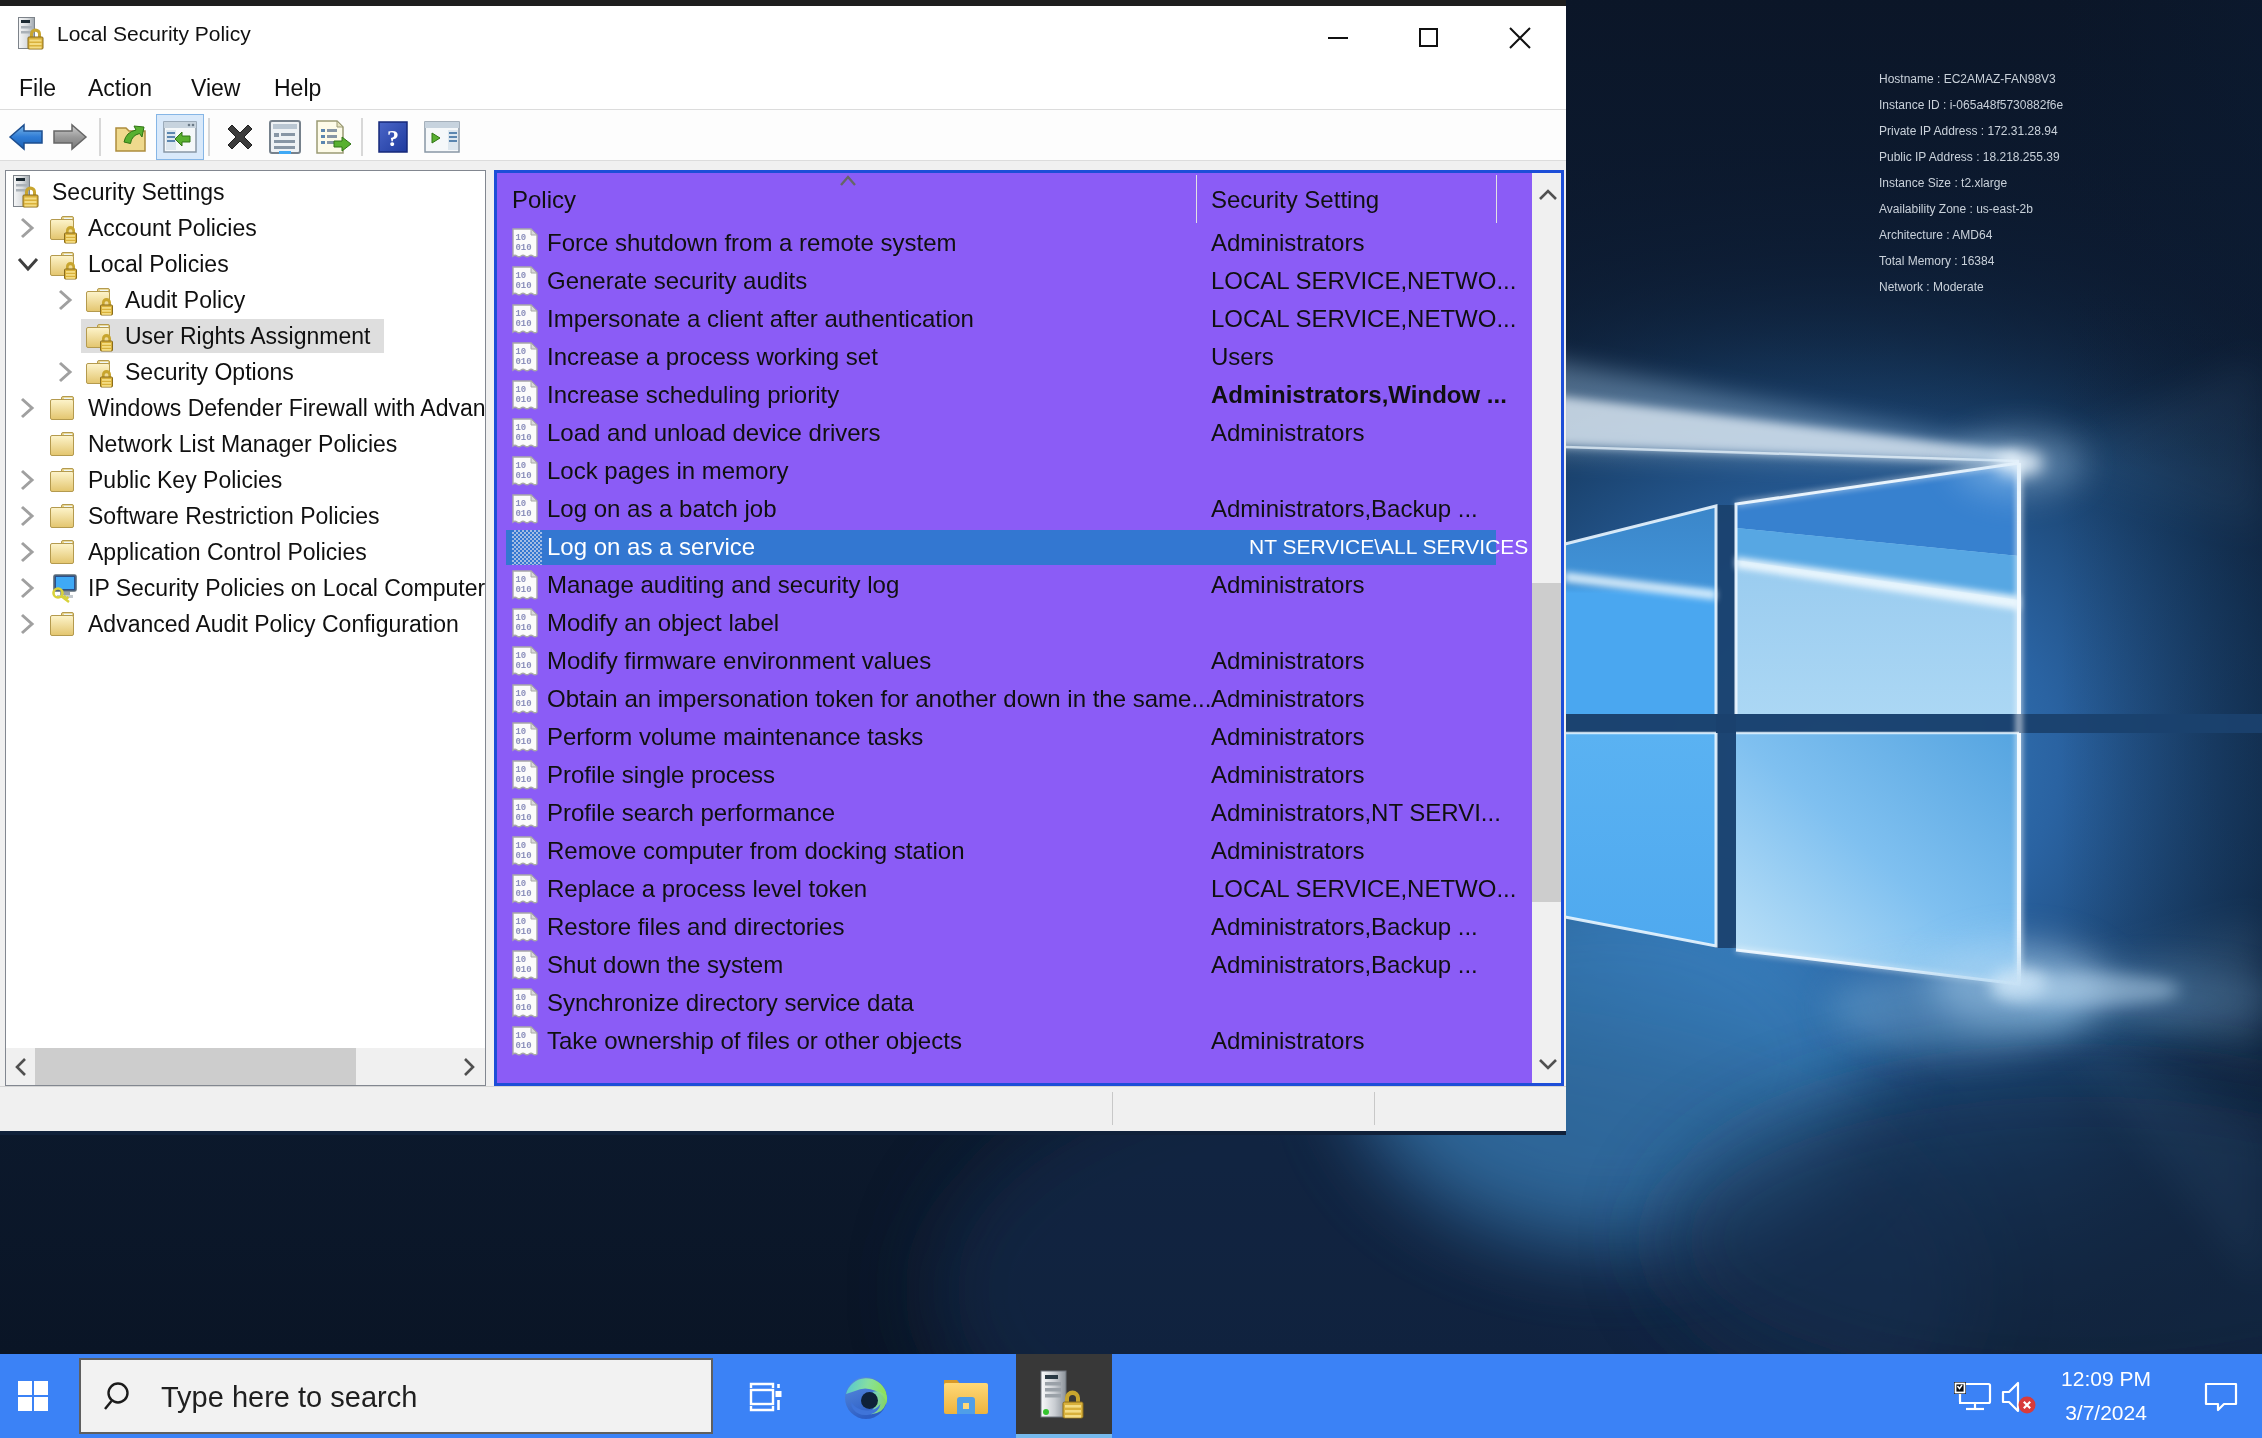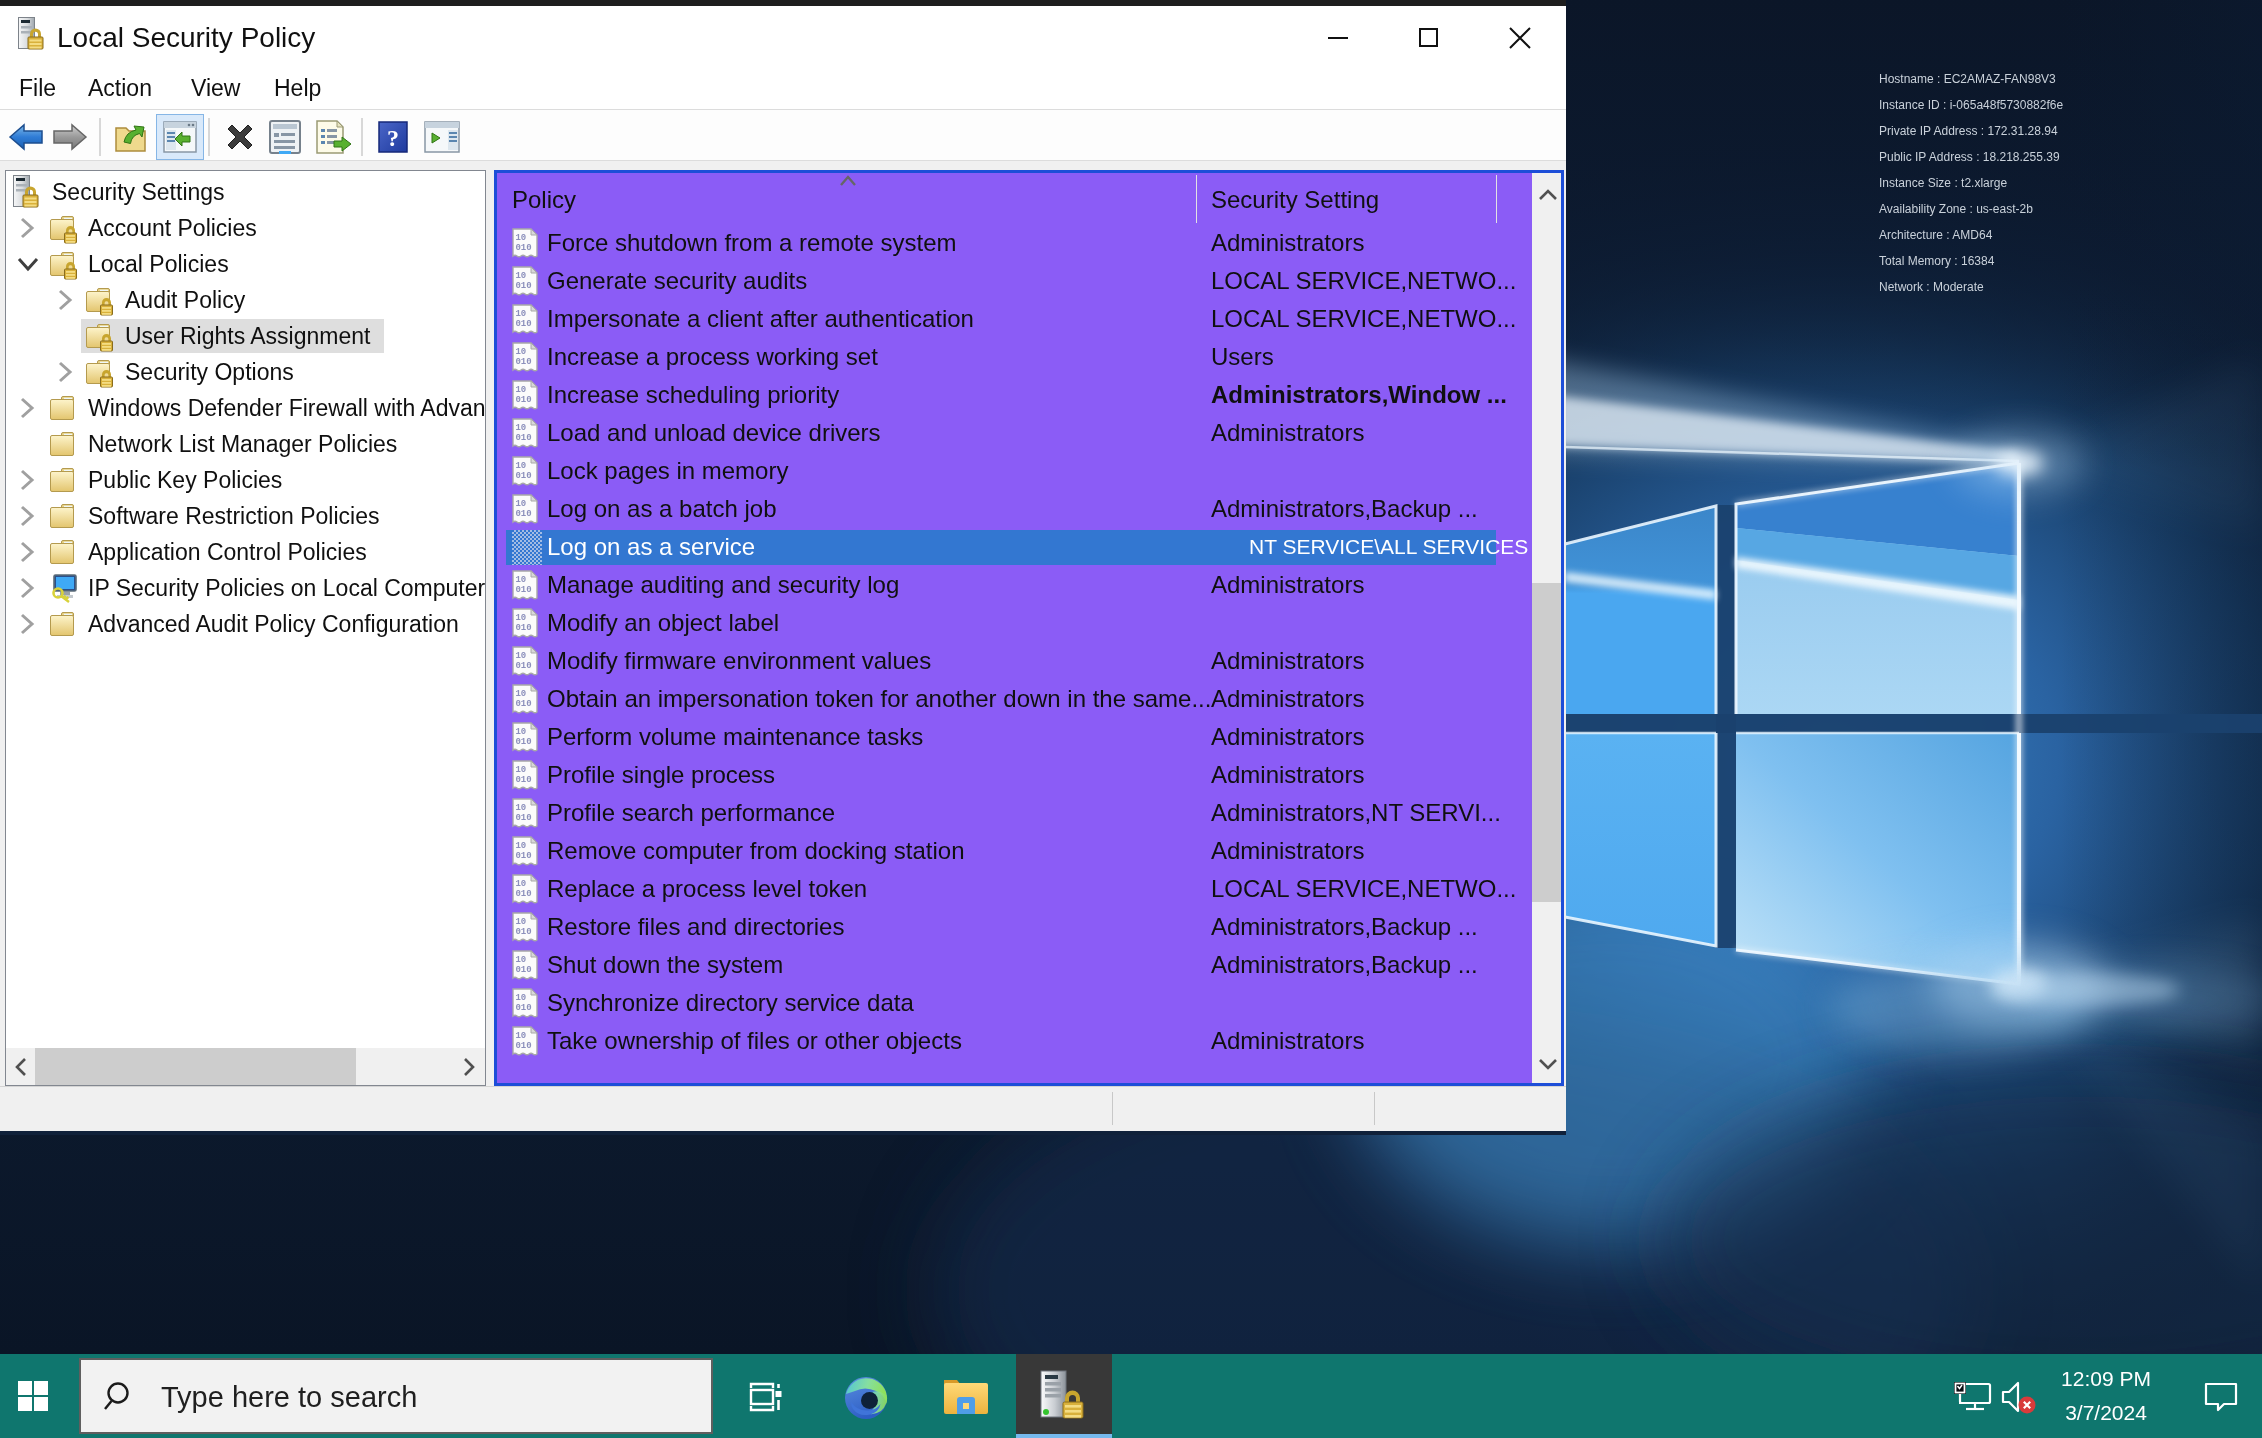--- a/index.html
+++ b/index.html
@@ -151,21 +151,21 @@
 <rect x="0.5" y="0.5" width="16" height="31" fill="url(#g13)" stroke="#7d838a" stroke-width="1"></rect>
 <rect x="3" y="3" width="9" height="3" fill="#1d2a33"></rect>
 <rect x="3" y="9" width="11" height="2.5" fill="#aab1b8"></rect>
 <rect x="3" y="14" width="11" height="2.5" fill="#aab1b8"></rect>
 <path d="M12 17 a5.5 5.5 0 0 1 11 0 v4 h-3 v-3.7 a2.5 2.5 0 0 0 -5 0 v3.7 h-3 z" fill="#c8a52e"></path>
 <rect x="10" y="20" width="15" height="12" rx="1" fill="#d9b13b" stroke="#8a6d1d" stroke-width="1"></rect>
 <rect x="11.5" y="22.5" width="12" height="2" fill="#f4dc82"></rect>
 <rect x="11.5" y="26" width="12" height="2" fill="#f4dc82"></rect>
 <rect x="11.5" y="29.5" width="12" height="2" fill="#f4dc82"></rect>
 </svg>
-  <div class="abs" style="left:57px;top:22px;font-size:28px;color:#101010;">Local Security Policy</div>
+  <div class="abs" style="left:57px;top:22px;font-size:21px;color:#101010;">Local Security Policy</div>
   <svg class="abs" style="left:1325px;top:25px" width="26" height="26" viewBox="0 0 26 26">
       <line x1="3" y1="13" x2="23" y2="13" stroke="#111" stroke-width="2"></line>
     </svg>
   <svg class="abs" style="left:1416px;top:25px" width="26" height="26" viewBox="0 0 26 26">
       <rect x="4" y="4" width="17" height="17" fill="none" stroke="#111" stroke-width="2"></rect>
     </svg>
   <svg class="abs" style="left:1507px;top:25px" width="26" height="26" viewBox="0 0 26 26">
       <path d="M3 3 L23 23 M23 3 L3 23" stroke="#111" stroke-width="2"></path>
     </svg>
   <div class="abs" style="left:0;top:58px;width:1566px;height:51px;background:#ffffff;"></div>
@@ -675,21 +675,21 @@
 <svg class="abs" style="left:1040px;top:884px" width="22" height="14" viewBox="0 0 22 14">
         <path d="M3 3 L11 11 L19 3" fill="none" stroke="#505050" stroke-width="2.6"></path>
       </svg>
   </div>
   <div class="abs" style="left:0;top:1086px;width:1566px;height:45px;background:#f0f0f0;border-top:1px solid #d4d4d4;box-sizing:border-box;"></div>
   <div class="abs" style="left:1112px;top:1092px;width:1px;height:33px;background:#c8c8c8;"></div>
   <div class="abs" style="left:1374px;top:1092px;width:1px;height:33px;background:#c8c8c8;"></div>
   <div class="abs" style="left:0;top:1131px;width:1566px;height:4px;background:#10213a;"></div>
 </div>
 
-<div class="abs" style="left:0;top:1354px;width:2262px;height:84px;background:#0f766e;">
+<div class="abs" style="left:0;top:1354px;width:2262px;height:84px;background:#3b82f6;">
   <svg class="abs" style="left:18px;top:27px" width="30" height="30" viewBox="0 0 30 30">
     <rect x="0" y="0" width="14" height="14" fill="#fff"></rect>
     <rect x="16" y="0" width="14" height="14" fill="#fff"></rect>
     <rect x="0" y="16" width="14" height="14" fill="#fff"></rect>
     <rect x="16" y="16" width="14" height="14" fill="#fff"></rect>
   </svg>
   <div class="abs" style="left:79px;top:4px;width:634px;height:76px;background:#f2f2f2;border:2px solid #5f5f5f;box-sizing:border-box;"></div>
   <svg class="abs" style="left:103px;top:26px" width="34" height="34" viewBox="0 0 34 34">
     <circle cx="15" cy="13" r="9.5" fill="none" stroke="#1b1b1b" stroke-width="2.4"></circle>
     <line x1="8.5" y1="21" x2="2" y2="29" stroke="#1b1b1b" stroke-width="2.4"></line>

